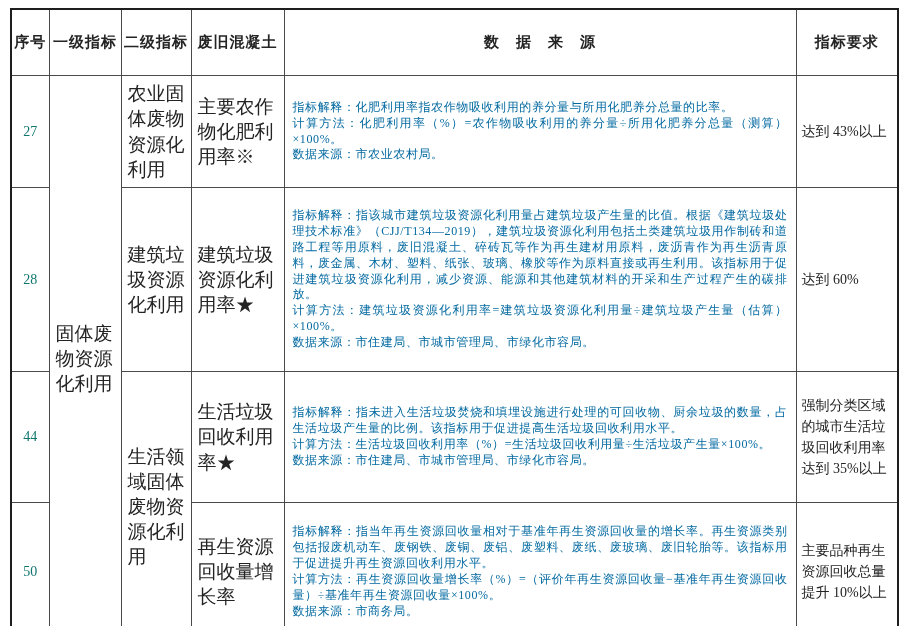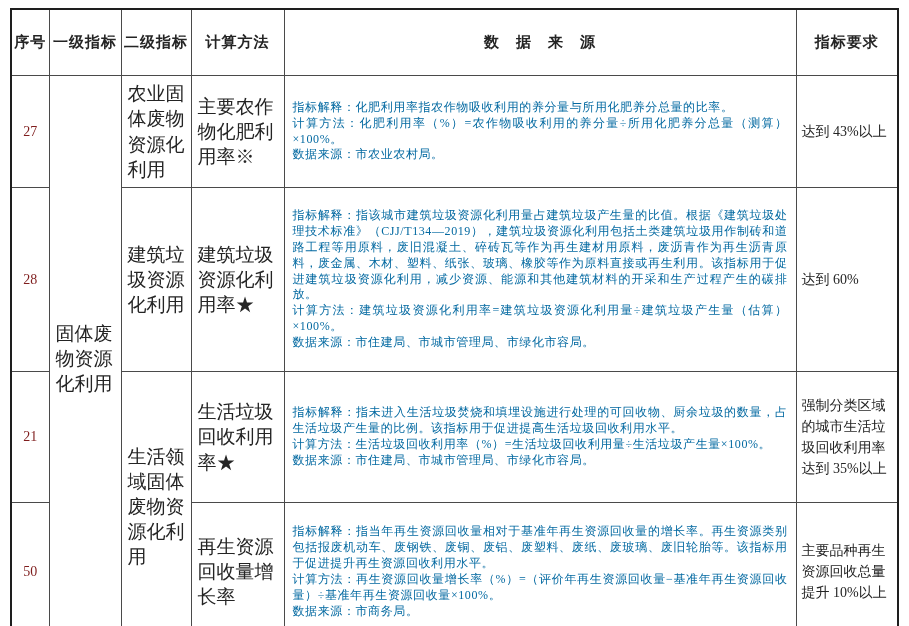--- a/index.html
+++ b/index.html
@@ -20,21 +20,21 @@
   }
   thead th{
     height:33px;font-weight:bold;font-size:15px;text-align:center;
     letter-spacing:1px;padding:16px 2px;color:#242424;
   }
   tr.row-27{height:112px;}
   tr.row-28{height:184px;}
   tr.row-29{height:131px;}
   tr.row-30{height:139px;}
   td.no{
-    text-align:center;font-size:14px;color:#7f1d1d;
+    text-align:center;font-size:14px;color:#0f766e;
   }
   td.ind{
     padding:2px 2px 2px 6px;font-size:19px;line-height:1.32;
     text-align:left;color:#242424;
   }
   td.src{
     padding:4px 8px;font-size:12px;line-height:1.33;
     text-align:justify;letter-spacing:0.6px;color:#0369a1;
   }
   td.src p{margin:0;}
@@ -54,21 +54,21 @@
         <col style="width:70px">
       <col style="width:93px">
         <col style="width:512px">
         <col style="width:102px">
     </colgroup>
     <thead>
       <tr>
         <th>序号</th>
         <th>一级指标</th>
         <th>二级指标</th>
-        <th>计算方法</th>
+        <th>废旧混凝土</th>
         <th>数　据　来　源</th>
         <th>指标要求</th>
       </tr>
     </thead>
     <tbody>
       <tr class="row-27">
         <td class="no">27</td>
         <td class="ind" rowspan="4">固体废物资源化利用</td>
         <td class="ind">农业固体废物资源化利用</td>
         <td class="ind">主要农作物化肥利用率※</td>
@@ -84,21 +84,21 @@
         <td class="ind">建筑垃圾资源化利用</td>
         <td class="ind">建筑垃圾资源化利用率★</td>
         <td class="src">
           <p>指标解释：指该城市建筑垃圾资源化利用量占建筑垃圾产生量的比值。根据《建筑垃圾处理技术标准》（CJJ/T134—2019），建筑垃圾资源化利用包括土类建筑垃圾用作制砖和道路工程等用原料，废旧混凝土、碎砖瓦等作为再生建材用原料，废沥青作为再生沥青原料，废金属、木材、塑料、纸张、玻璃、橡胶等作为原料直接或再生利用。该指标用于促进建筑垃圾资源化利用，减少资源、能源和其他建筑材料的开采和生产过程产生的碳排放。</p>
           <p>计算方法：建筑垃圾资源化利用率=建筑垃圾资源化利用量÷建筑垃圾产生量（估算）×100%。</p>
           <p>数据来源：市住建局、市城市管理局、市绿化市容局。</p>
         </td>
         <td class="req">达到 60%</td>
       </tr>
       <tr class="row-29">
-        <td class="no">21</td>
+        <td class="no">44</td>
         <td class="ind" rowspan="2">生活领域固体废物资源化利用</td>
         <td class="ind">生活垃圾回收利用率★</td>
         <td class="src">
           <p>指标解释：指未进入生活垃圾焚烧和填埋设施进行处理的可回收物、厨余垃圾的数量，占生活垃圾产生量的比例。该指标用于促进提高生活垃圾回收利用水平。</p>
           <p>计算方法：生活垃圾回收利用率（%）=生活垃圾回收利用量÷生活垃圾产生量×100%。</p>
           <p>数据来源：市住建局、市城市管理局、市绿化市容局。</p>
         </td>
         <td class="req">强制分类区域的城市生活垃圾回收利用率达到 35%以上</td>
       </tr>
       <tr class="row-30">

